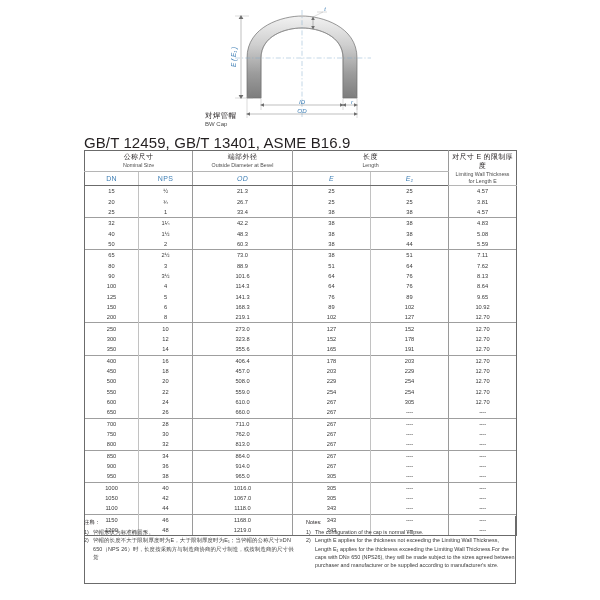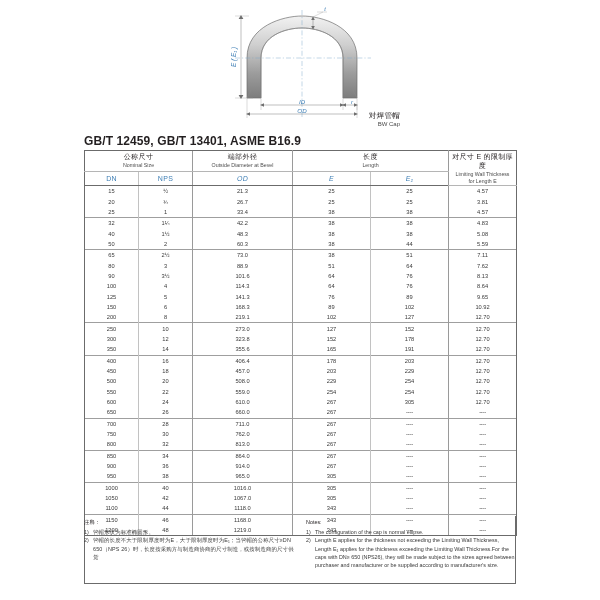--- a/index.html
+++ b/index.html
@@ -28,41 +28,41 @@
     top: 6px;
     width: 195px;
     height: 125px;
   }
   .drawing-wrap svg { display: block; }
   .cap-caption {
     position: absolute;
     left: 205px;
     top: 112px;
     width: 195px;
-    text-align: right;
+    text-align: left;
     line-height: 1.15;
   }
   .cap-caption .cn {
     font-size: 7.5px;
     color: #231f20;
     letter-spacing: .3px;
   }
   .cap-caption .en {
     font-size: 6px;
     color: #4a4a4a;
     margin-top: .5px;
   }
 
   
   .std-title {
     position: absolute;
     left: 84px;
     top: 134px;
-    font-size: 12px;
-    font-weight: bold;
+    font-size: 15px;
+    font-weight: normal;
     color: #231f20;
     letter-spacing: .1px;
   }
 
   
   .tbl {
     position: absolute;
     left: 84px;
     top: 150px;
     width: 432px;

